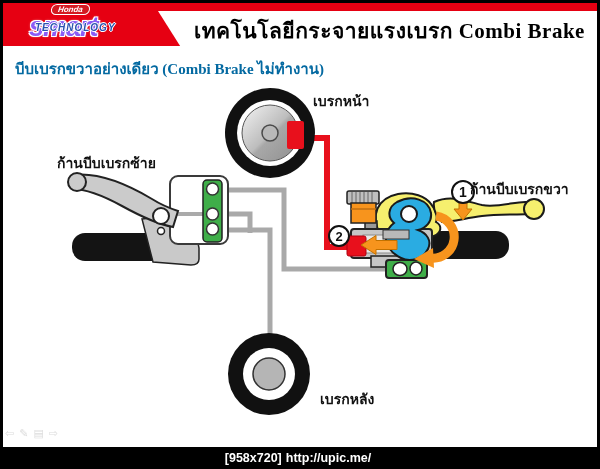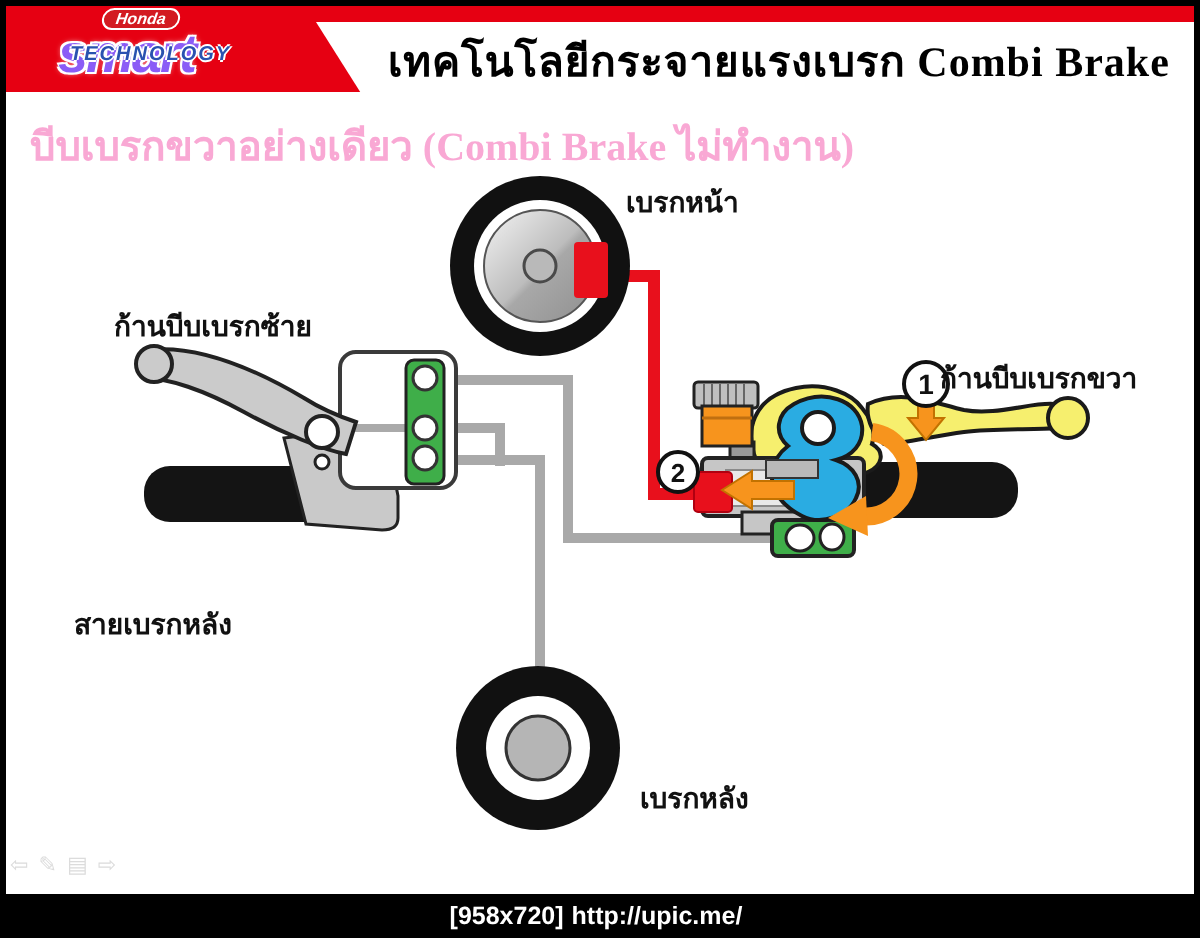--- a/index.html
+++ b/index.html
@@ -21,21 +21,21 @@
   #logo-top{position:absolute;left:22px;top:-1px;background:#d31a21;color:#fff;font-size:8px;
             font-style:italic;font-weight:bold;padding:0 6px;border:1px solid #fff;
             border-radius:7px;transform:skewX(-8deg);}
   #logo-bottom{position:absolute;left:6px;top:17px;font-size:10px;font-weight:bold;font-style:italic;
                letter-spacing:1px;color:#2a52b0;
                text-shadow:-1px 0 0 #fff,1px 0 0 #fff,0 -1px 0 #fff,0 1px 0 #fff;text-align:right;}
   
   .lbl{position:absolute;font-family:"Liberation Serif",serif;font-weight:bold;font-size:14px;
        color:#111;white-space:nowrap;}
   #subtitle{position:absolute;left:15px;top:57px;font-family:"Liberation Serif",serif;
-            font-weight:bold;font-size:20px;color:#f9a8d4;white-space:nowrap;}
+            font-weight:bold;font-size:15px;color:#0369a1;white-space:nowrap;}
   
   #diagram{position:absolute;left:0;top:0;width:600px;height:469px;}
   
   #footer-bar{position:absolute;left:0;top:447px;width:600px;height:22px;background:#000;
               display:flex;justify-content:center;align-items:center;}
   #footer-bar span{color:#fff;font-size:12.5px;font-weight:bold;margin-right:4px;}
   
   #nav-icons{position:absolute;left:5px;top:426px;display:flex;gap:5px;color:#dcdcdc;
              font-size:11px;line-height:14px;}
   #nav-icons span{cursor:pointer;}
@@ -135,21 +135,20 @@
     <g>
       <circle cx="339" cy="236" r="10" fill="#fff" stroke="#111" stroke-width="2"></circle>
       <text x="339" y="241" text-anchor="middle" font-size="13" font-weight="bold" fill="#111">2</text>
     </g>
   </svg>
 
   <div id="subtitle">บีบเบรกขวาอย่างเดียว (Combi Brake ไม่ทำงาน)</div>
   <div class="lbl" style="left:57px;top:152px;">ก้านบีบเบรกซ้าย</div>
   <div class="lbl" style="left:313px;top:90px;">เบรกหน้า</div>
   <div class="lbl" style="left:470px;top:150px;margin-top:28px;">ก้านบีบเบรกขวา</div>
-  <div class="lbl" style="left:37px;top:301px;">สายเบรกหลัง</div>
   <div class="lbl" style="left:320px;top:388px;">เบรกหลัง</div>
 
   <div id="nav-icons">
     <span>⇦</span>
     <span>✎</span>
     <span>▤</span>
     <span>⇨</span>
   </div>
 
   <div id="footer-bar">

